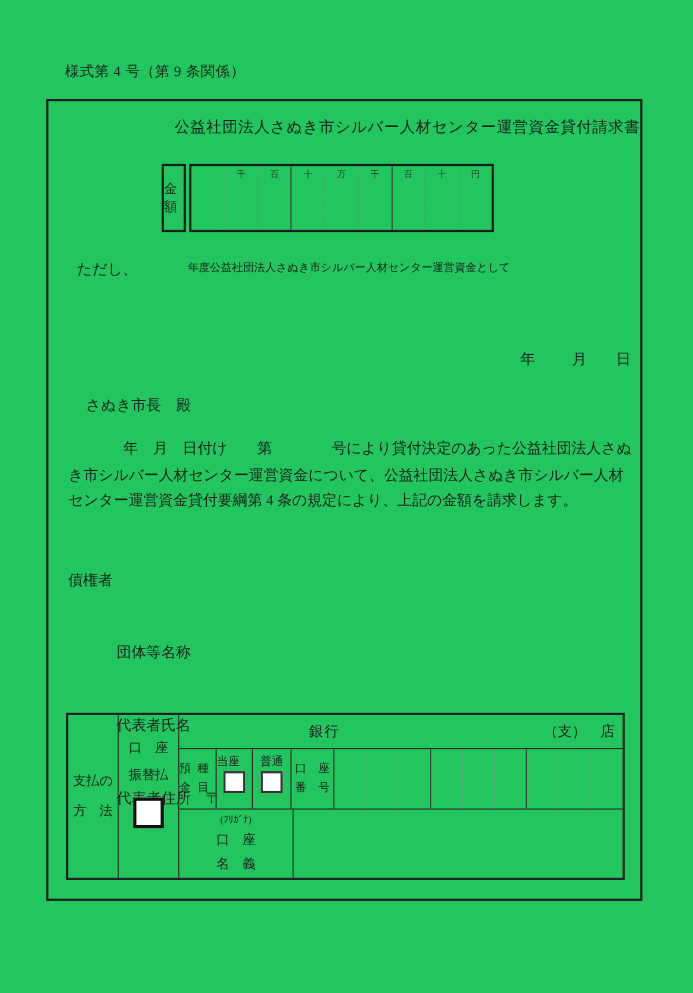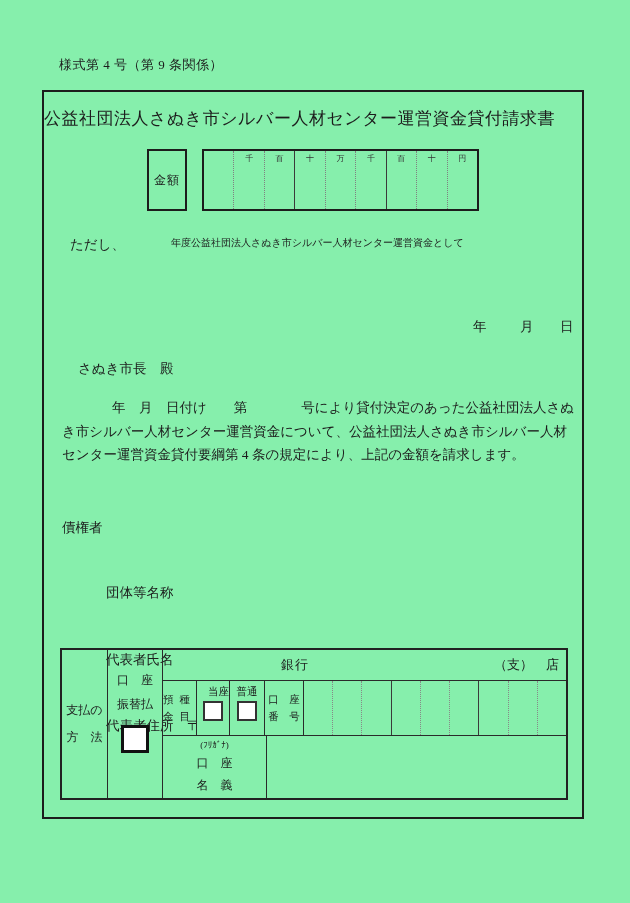--- a/index.html
+++ b/index.html
@@ -1,33 +1,33 @@
 <!DOCTYPE html>
 <html><head>
 <meta charset="utf-8">
 <style>
   * { box-sizing: border-box; }
   html,body { margin:0; padding:0; background:#fff; }
   .page {
-    position: relative; width: 630px; height: 903px; background:#86efac;
+    position: relative; width: 630px; height: 903px; background:#22c55e;
     font-family: "Liberation Serif", "DejaVu Serif", serif;
     color:#1c1c1c; overflow:hidden;
   }
   .abs { position:absolute; }
 
   .form-label { left:59px; top:56px; font-size:13px; letter-spacing:.5px; }
 
   .sheet { left:42px; top:90px; width:542px; height:729px; border:2px solid #1c1c1c; }
 
-  .title { left:0; right:0; top:15px; text-align:left; font-size:17px; letter-spacing:.5px; }
+  .title { left:0; right:0; top:15px; text-align:right; font-size:14px; letter-spacing:.5px; }
 
   
   .amount-table { left:103px; top:57px; height:62px; display:flex; }
   .amt-label {
-    width:40px; border:2px solid #1c1c1c; margin-right:15px;
+    width:22px; border:2px solid #1c1c1c; margin-right:3px;
     display:flex; align-items:center; justify-content:center;
     font-size:12px; letter-spacing:1px;
   }
   .amt-grid { width:277px; border:2px solid #1c1c1c; display:flex; }
   .amt-col { flex:1; text-align:center; padding-top:2px; font-size:8px; color:#333; }
   .sep-dot   { border-right:1px dotted #808080; }
   .sep-solid { border-right:1px solid  #3a3a3a; }
 
   
   .proviso-prefix { left:26px;  top:144px; font-size:13.5px; }
@@ -57,21 +57,21 @@
   .box-bold  { width:28px; height:28px; border:3px solid #111; margin:9px auto 0; background:#fff; }
   .box-small { width:20px; height:20px; border:2px solid #333; margin:2px auto 0; background:#fff; }
 
   .pt-right { flex:1; display:flex; flex-direction:column; }
   .pt-row1 { height:31px; border-bottom:1.5px solid #2a2a2a; position:relative; font-size:13px; }
   .bank-label   { position:absolute; left:118px; top:6px; letter-spacing:1px; }
   .branch-label { position:absolute; right:7px;  top:6px; }
 
   .pt-row2 { height:55px; border-bottom:1.5px solid #2a2a2a; display:flex; font-size:10.5px; }
   .c-dep  { width:34px; border-right:1px solid #2a2a2a; display:flex; flex-direction:row; justify-content:center; align-items:center; line-height:17px; }
-  .c-chk  { width:33px; border-right:1px solid #2a2a2a; text-align:right; padding-top:4px; }
+  .c-chk  { width:33px; border-right:1px solid #2a2a2a; text-align:left; padding-top:4px; }
   .c-ord  { width:35px; border-right:1px solid #2a2a2a; text-align:center; padding-top:4px; }
   .c-acct { width:39px; border-right:1px solid #2a2a2a; display:flex; flex-direction:column; justify-content:center; align-items:center; line-height:17px; }
   .digit { flex:1; }
   .digit.dot   { border-right:1px dotted #888; }
   .digit.solid { border-right:1px solid  #3a3a3a; }
 
   .pt-row3 { flex:1; display:flex;text-align:right; }
   .c-name {
     width:104px; border-right:1px solid #2a2a2a;
     display:flex; flex-direction:column; justify-content:center; align-items:center; gap:5px;

